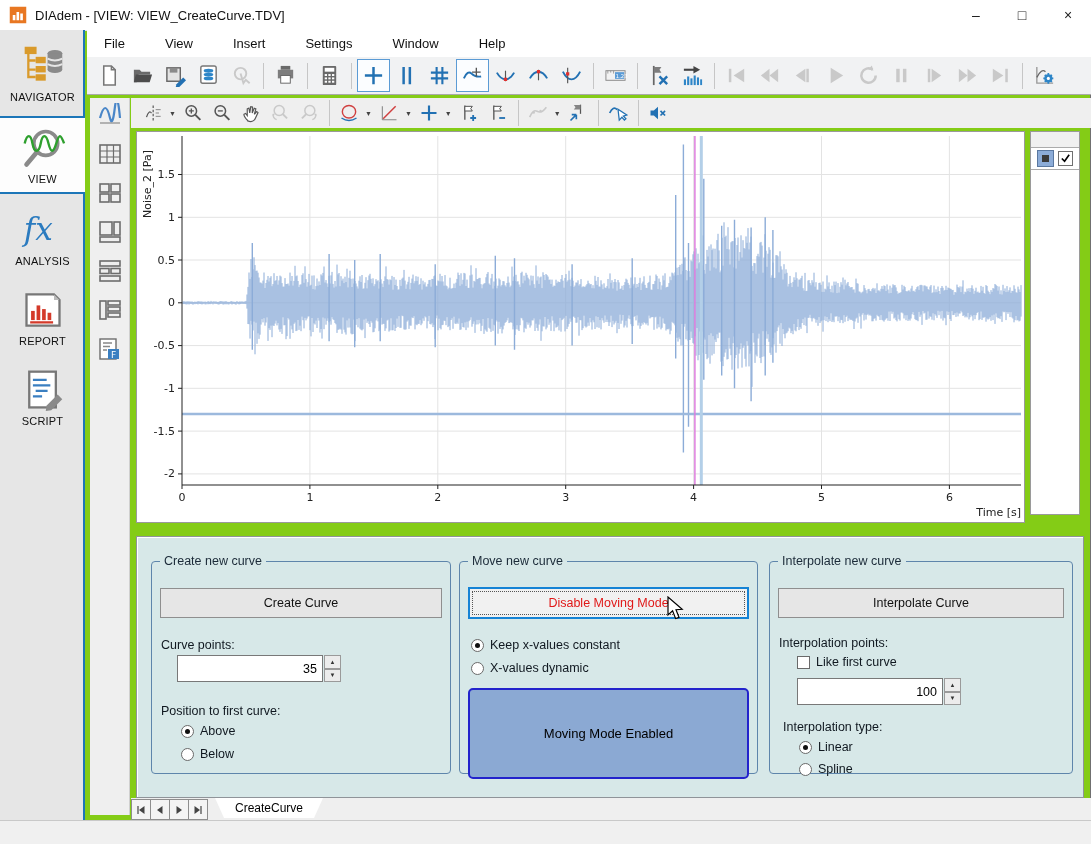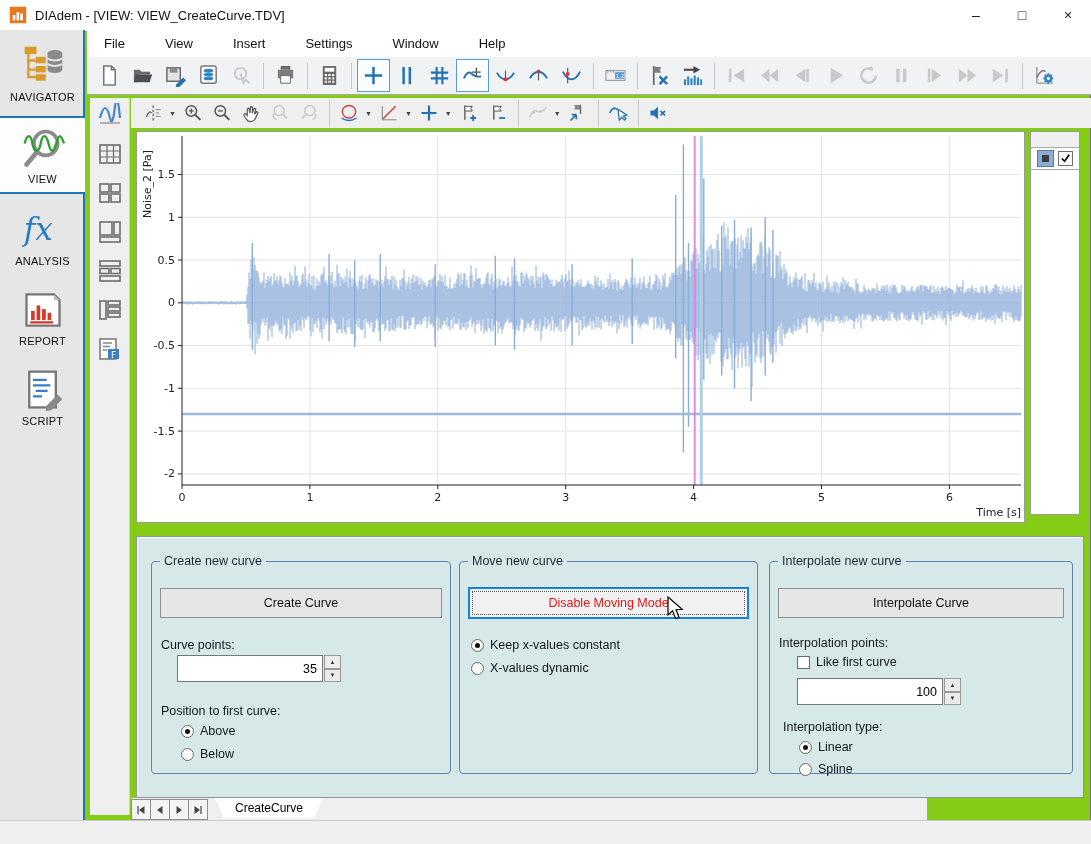--- a/index.html
+++ b/index.html
@@ -65,21 +65,21 @@
   .radio{width:13px;height:13px;border-radius:50%;border:1px solid #6a6a6a;background:#fff;position:relative;box-sizing:border-box;flex:none;}
   .radio.on::after{content:"";position:absolute;left:3px;top:3px;width:5px;height:5px;border-radius:50%;background:#101010;}
   .cb{width:13px;height:13px;border:1px solid #6a6a6a;background:#fff;box-sizing:border-box;flex:none;}
   .spinrow{display:flex;}
   .spinrow input{width:146px;height:27px;border:1px solid #787878;font:12.5px "Liberation Sans",sans-serif;text-align:right;padding:0 5px;box-sizing:border-box;background:#fff;color:#000;}
   .spinner{width:17px;height:27px;display:flex;flex-direction:column;margin-left:1px;}
   .spinner b{flex:1;background:#ececec;border:1px solid #9a9a9a;display:flex;align-items:center;justify-content:center;font-size:6px;color:#333;font-weight:normal;}
   .statusbox{background:#8ba9d3;border:2px solid #2323cc;border-radius:5px;display:flex;align-items:center;justify-content:center;font-size:13px;color:#000;box-sizing:border-box;}
 
   
-  .tabbar{left:131px;top:798px;width:796px;height:22px;background:#efefef;display:flex;align-items:stretch;}
+  .tabbar{left:131px;top:798px;width:960px;height:22px;background:#efefef;display:flex;align-items:stretch;}
   .tabnav{display:flex;}
   .tabnav .tnb{width:18px;height:19px;margin-top:1px;background:#f4f4f4;border:1px solid #8e8e8e;margin-right:-1px;display:flex;align-items:center;justify-content:center;color:#444;}
   .tabnav .tnb svg{width:12px;height:12px;}
   .tab{margin-left:8px;height:20px;padding:0 20px;background:#fff;display:flex;align-items:center;font-size:12px;color:#000;
        clip-path:polygon(0 0,100% 0,calc(100% - 9px) 100%,9px 100%);
        filter:drop-shadow(0.8px 0 0 #555) drop-shadow(-0.8px 0 0 #555) drop-shadow(0 0.8px 0 #555);}
   .statusbar{left:0;top:820px;width:1091px;height:24px;background:#f0f0f0;border-top:1px solid #c9c9c9;box-sizing:border-box;}
 
   .cursor{left:666px;top:596px;width:18px;height:26px;z-index:50;pointer-events:none;}
 </style>
@@ -647,20 +647,21 @@
       <legend>Move new curve</legend>
       <div class="ctl btn alert" style="left:8px;top:19px;width:281px;height:32px;">Disable Moving Mode</div>
       <div class="ctl radio-row" style="left:11px;top:70px;">
         <span class="radio on"></span>
         <span class="lbl">Keep x-values constant</span>
       </div>
       <div class="ctl radio-row" style="left:11px;top:93px;">
         <span class="radio"></span>
         <span class="lbl">X-values dynamic</span>
       </div>
+      <div class="ctl statusbox" style="left:8px;top:120px;width:281px;height:91px;">Moving Mode Enabled</div>
     </fieldset>
 
     <fieldset class="grp" style="left:632px;width:302px;">
       <legend>Interpolate new curve</legend>
       <div class="ctl btn" style="left:8px;top:20px;width:286px;height:30px;">Interpolate Curve</div>
       <div class="ctl lbl" style="left:9px;top:68px;">Interpolation points:</div>
       <div class="ctl radio-row" style="left:27px;top:87px;">
         <span class="cb"></span>
         <span class="lbl">Like first curve</span>
       </div>

